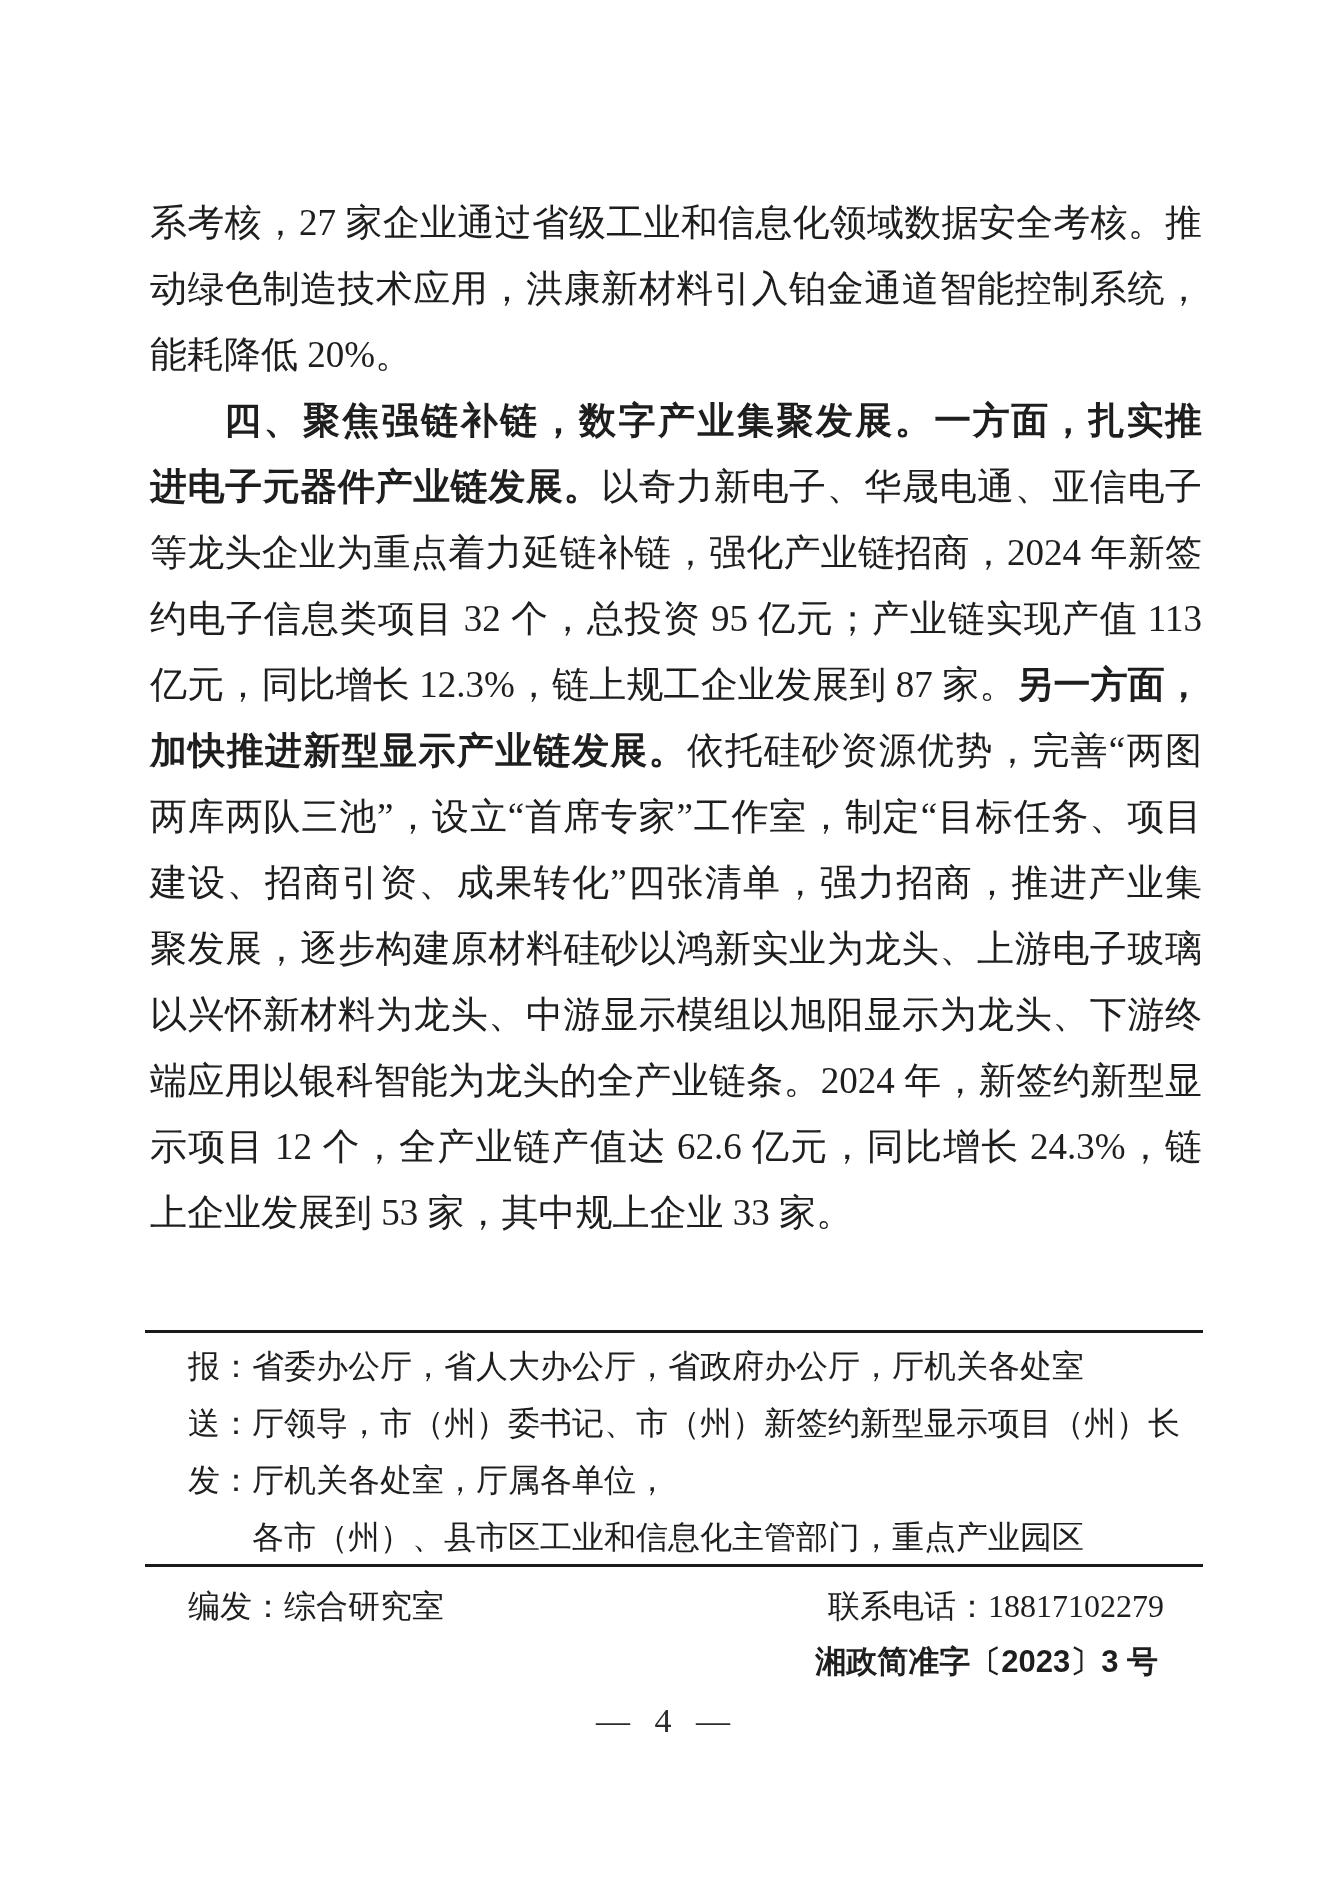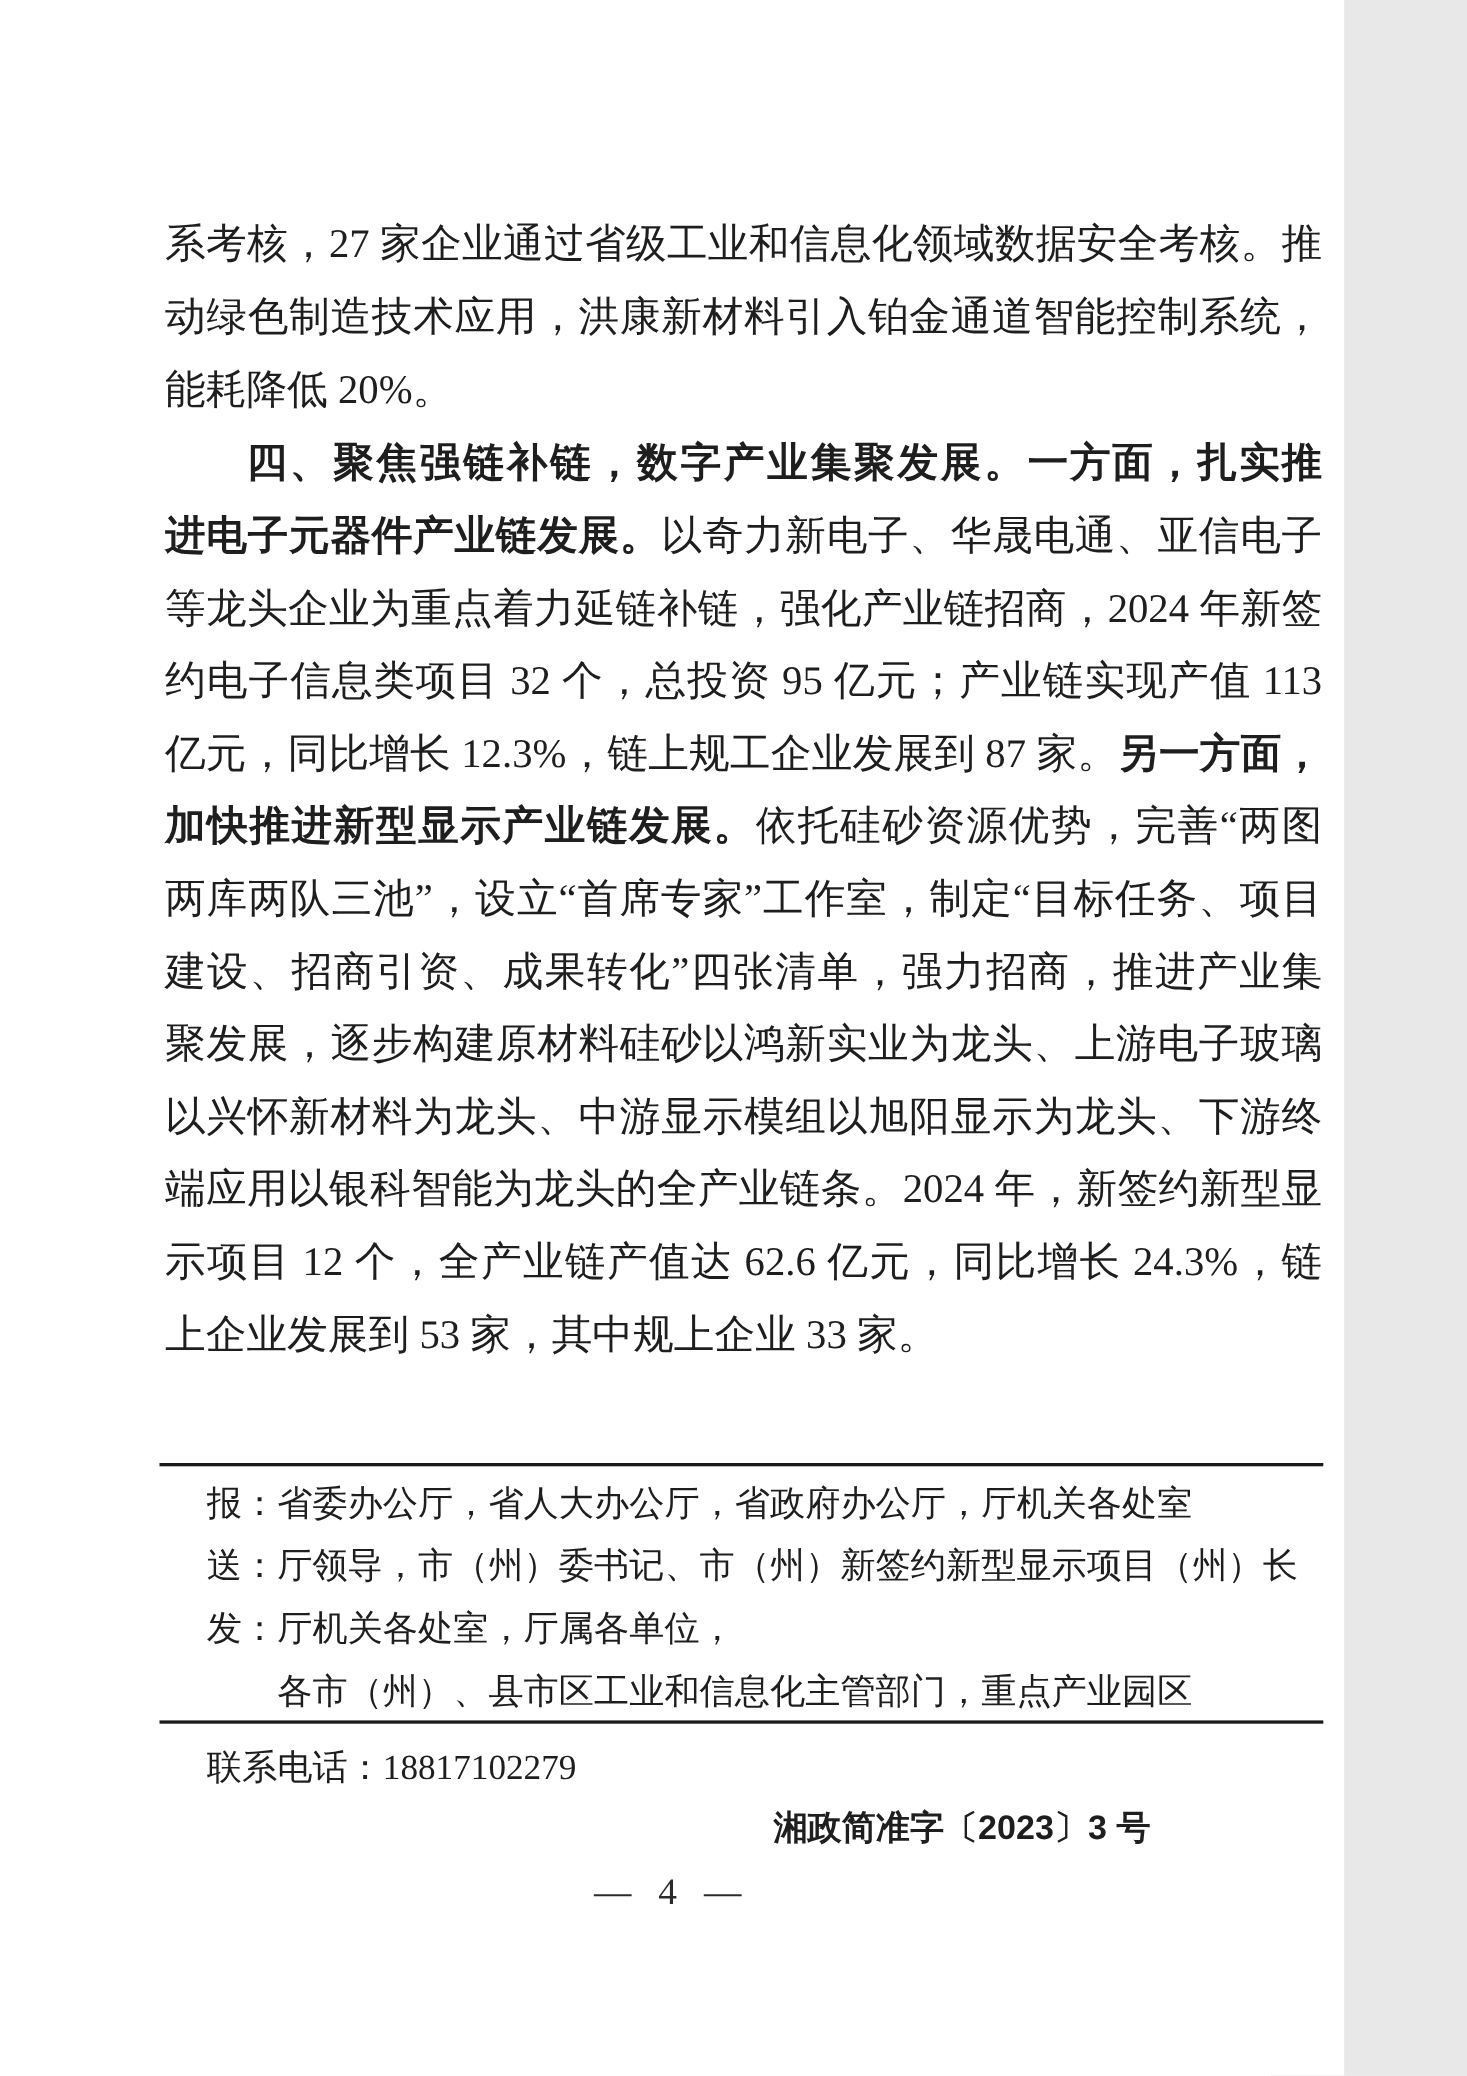--- a/index.html
+++ b/index.html
@@ -1,18 +1,18 @@
 <!DOCTYPE html>
 <html><head>
 <meta charset="utf-8">
 <style>
   html,body{margin:0;padding:0;background:#e8e8e8;}
   .page{
     position:relative;
-    width:1222px;height:1887px;
+    width:1334px;height:1887px;
     background:#ffffff;
     overflow:hidden;
     font-family:"Liberation Serif","DejaVu Serif",serif;
     color:#1e1e1e;
   }
   
   .body-text{
     position:absolute;
     left:150px;top:190px;width:1052px;
     font-size:37px;line-height:66px;
@@ -89,20 +89,21 @@
     </div>
     <div class="dist-row cont">
       <span class="dist-label"></span>
       <span class="dist-text">各市（州）、县市区工业和信息化主管部门，重点产业园区</span>
     </div>
   </div>
 
   <div class="sep sep-bottom"></div>
 
   <div class="pub-row">
+    <span>编发：综合研究室</span>
     <span>联系电话：18817102279</span>
   </div>
 
   <div class="doc-number">湘政简准字〔2023〕3 号</div>
 
   <div class="page-number">— 4 —</div>
 
 </div>
 
 </body></html>

